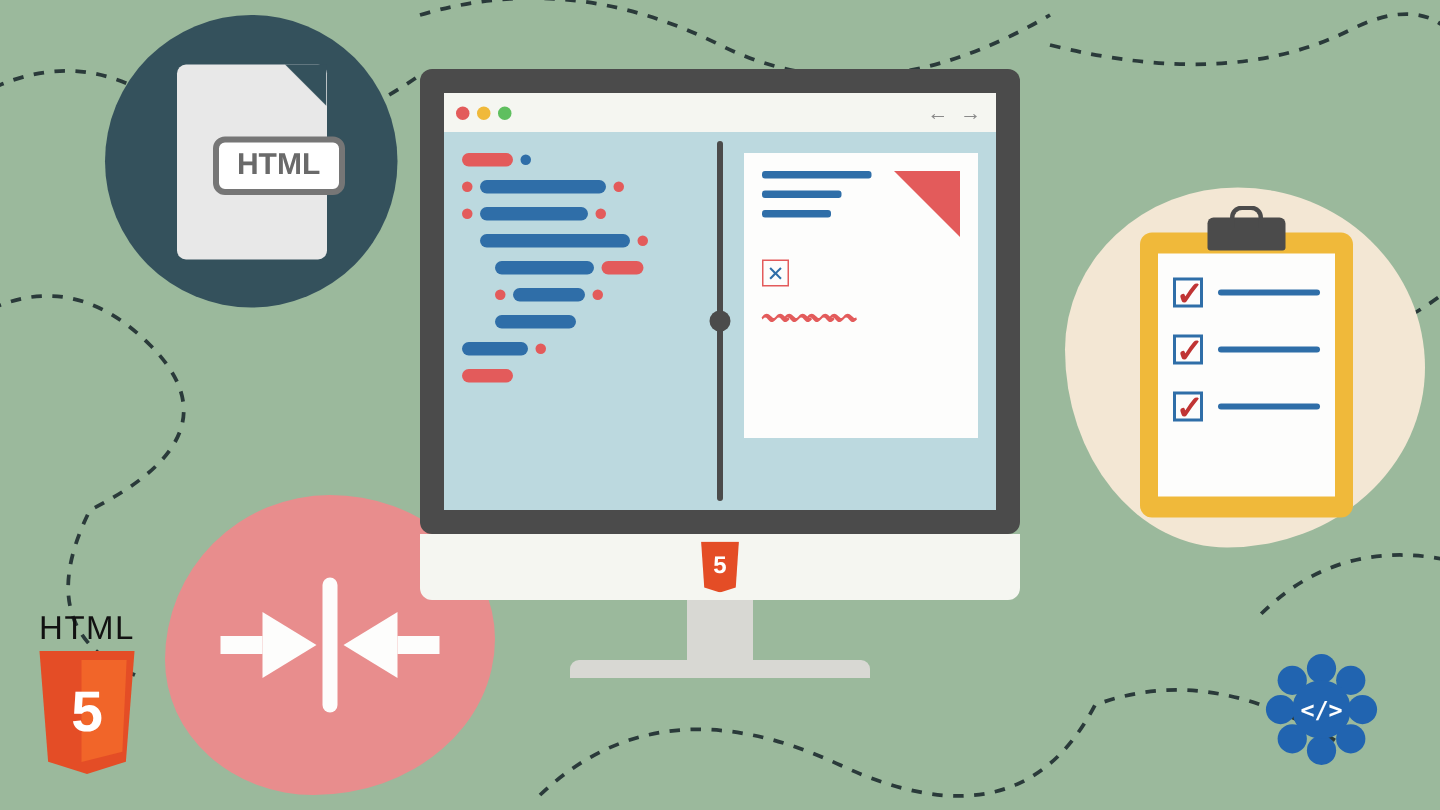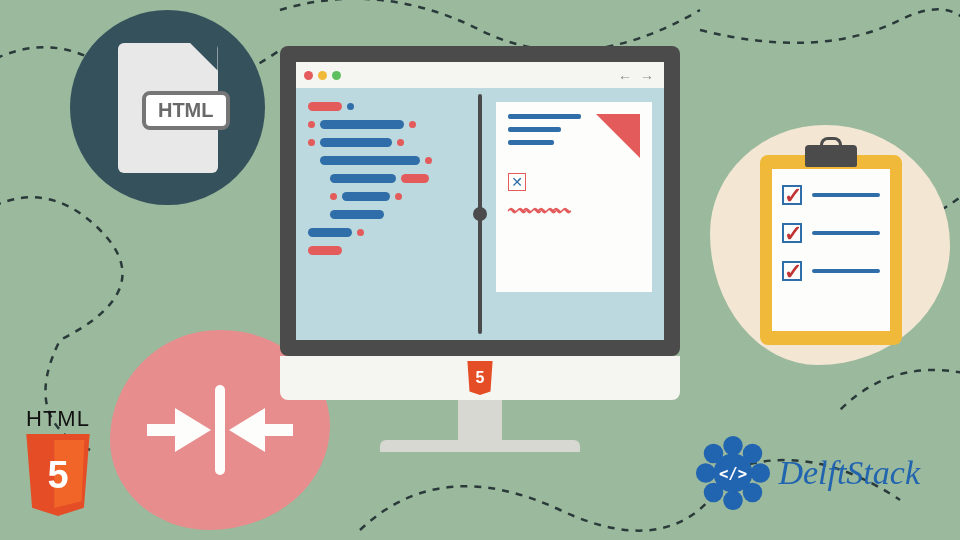--- a/index.html
+++ b/index.html
@@ -407,14 +407,13 @@
           <circle r="10" cx="0" cy="28"></circle>
             <circle r="10" cx="-20" cy="20"></circle>
           <circle r="10" cx="-28" cy="0"></circle>
             <circle r="10" cx="-20" cy="-20"></circle>
         </g>
         <circle r="20" fill="#2164b0"></circle>
         <text x="0" y="6" text-anchor="middle" fill="#fff" font-size="16" font-family="monospace" font-weight="bold">&lt;/&gt;</text>
       </g>
     </svg>
   </div>
-  <div class="delft-text">DelftStack</div>
 </div>
 
 </body></html>

